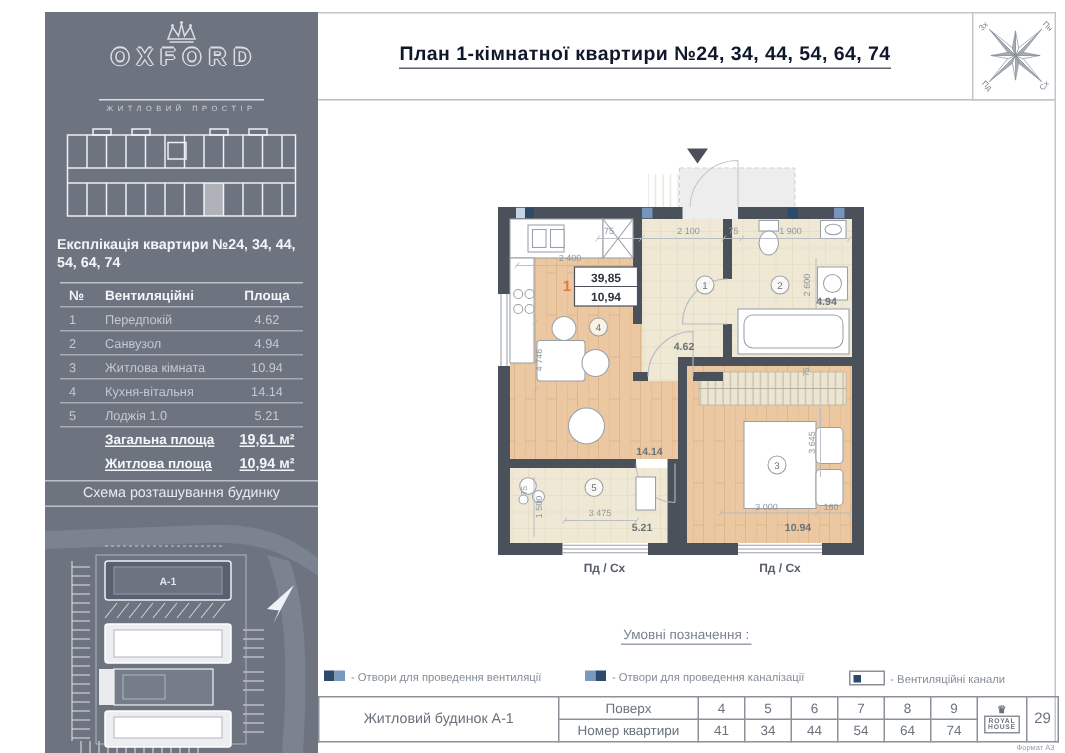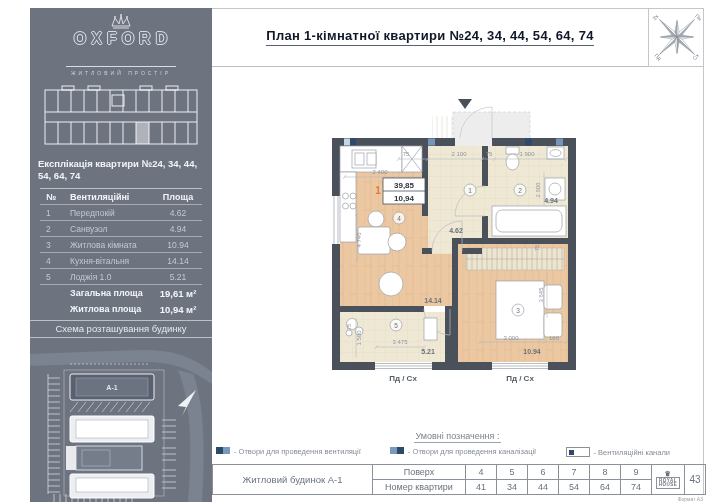--- a/index.html
+++ b/index.html
@@ -22,35 +22,35 @@
             border-bottom:1px solid rgba(255,255,255,.55);}
   .thumb{position:absolute;top:74px;left:12px;}
   .exp-title{position:absolute;top:150px;left:8px;width:166px;text-align:left;
              font-size:9.5px;font-weight:700;color:#f2f4f7;line-height:1.25;}
   table.exp{position:absolute;top:180px;left:10px;width:162px;border-collapse:collapse;
             font-size:8.5px;color:#c3c9d2;}
   table.exp th{font-size:9px;color:#f2f4f7;font-weight:700;border-top:1px solid rgba(255,255,255,.55);}
   table.exp th,table.exp td{border-bottom:1px solid rgba(255,255,255,.4);padding:2.5px 2px;text-align:left;}
   table.exp .c-num{width:20px;padding-left:6px;}
   table.exp .c-area{width:44px;text-align:center;}
-  table.exp tr.tot td{font-weight:700;color:#f4f6f9;font-size:9px;border-bottom:none;}
+  table.exp tr.tot td{font-weight:700;color:#f4f6f9;font-size:9px;border-bottom:none;text-decoration:underline;}
   table.exp tr.tot td.c-area{font-size:9.5px;}
   .site{position:absolute;top:334px;left:0;}
   
   .main-header{position:absolute;left:212px;top:8px;width:436px;height:58px;
                display:flex;align-items:center;justify-content:center;}
   .main-title{font-size:13px;font-weight:700;color:#0f172a;letter-spacing:.3px;
               border-bottom:1.5px solid #59616d;padding-bottom:2px;}
   .compass-box{position:absolute;left:648px;top:8px;width:55px;height:58px;
                border-left:1px solid #c2c7cd;border-bottom:1px solid #c2c7cd;
                display:flex;align-items:center;justify-content:center;}
   
   .floorplan{position:absolute;left:320px;top:95px;}
   
-  .legend-title{position:absolute;left:212px;top:431px;width:491px;text-align:center;
+  .legend-title{position:absolute;left:212px;top:418px;width:491px;text-align:center;
                 font-size:9px;color:#7b828d;}
   .legend-title span{border-bottom:1px solid #9aa1aa;padding:0 2px 1px;}
   .legend-item{position:absolute;top:447px;font-size:7.5px;color:#858d97;display:flex;
                align-items:center;gap:4px;}
   .li-1{left:216px;} .li-2{left:390px;} .li-3{left:566px;}
   .sq{width:7px;height:7px;display:inline-block;}
   .duct{width:20px;height:8px;border:1px solid #8a9199;background:#fff;display:flex;
         align-items:center;padding-left:1.5px;}
   .duct i{width:5px;height:5px;background:#2e4a6b;display:block;}
   
@@ -427,21 +427,21 @@
       <td class="numcol">6</td>
       <td class="numcol">7</td>
       <td class="numcol">8</td>
       <td class="numcol">9</td>
       <td class="rhcell" rowspan="2">
         <div class="rh">
               <span class="cr">♛</span>
           <span class="bx"><span>ROYAL</span><br><span>HOUSE</span></span>
         </div>
       </td>
-      <td class="pgcell" rowspan="2">43</td>
+      <td class="pgcell" rowspan="2">29</td>
     </tr>
     <tr>
       <td class="lbl">Номер квартири</td>
       <td class="numcol">41</td>
       <td class="numcol">34</td>
       <td class="numcol">44</td>
       <td class="numcol">54</td>
       <td class="numcol">64</td>
       <td class="numcol">74</td>
     </tr>

